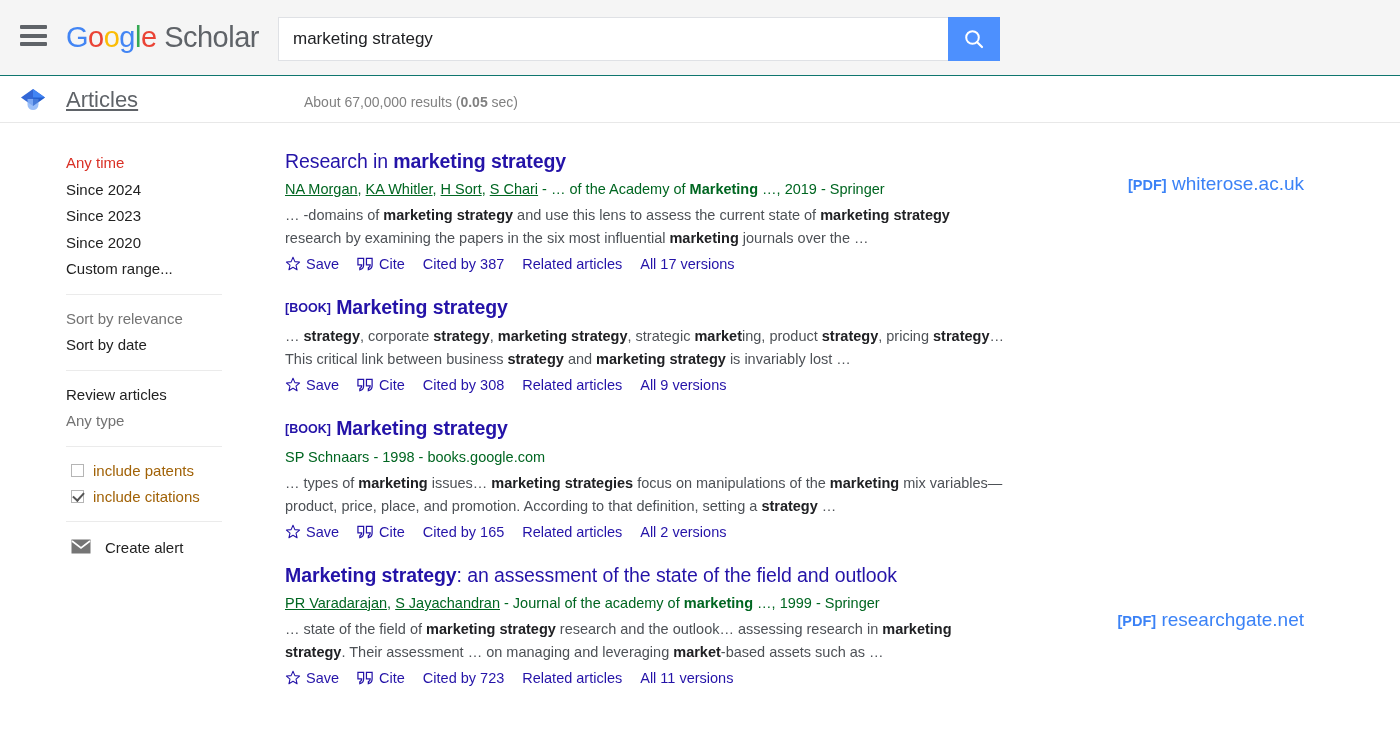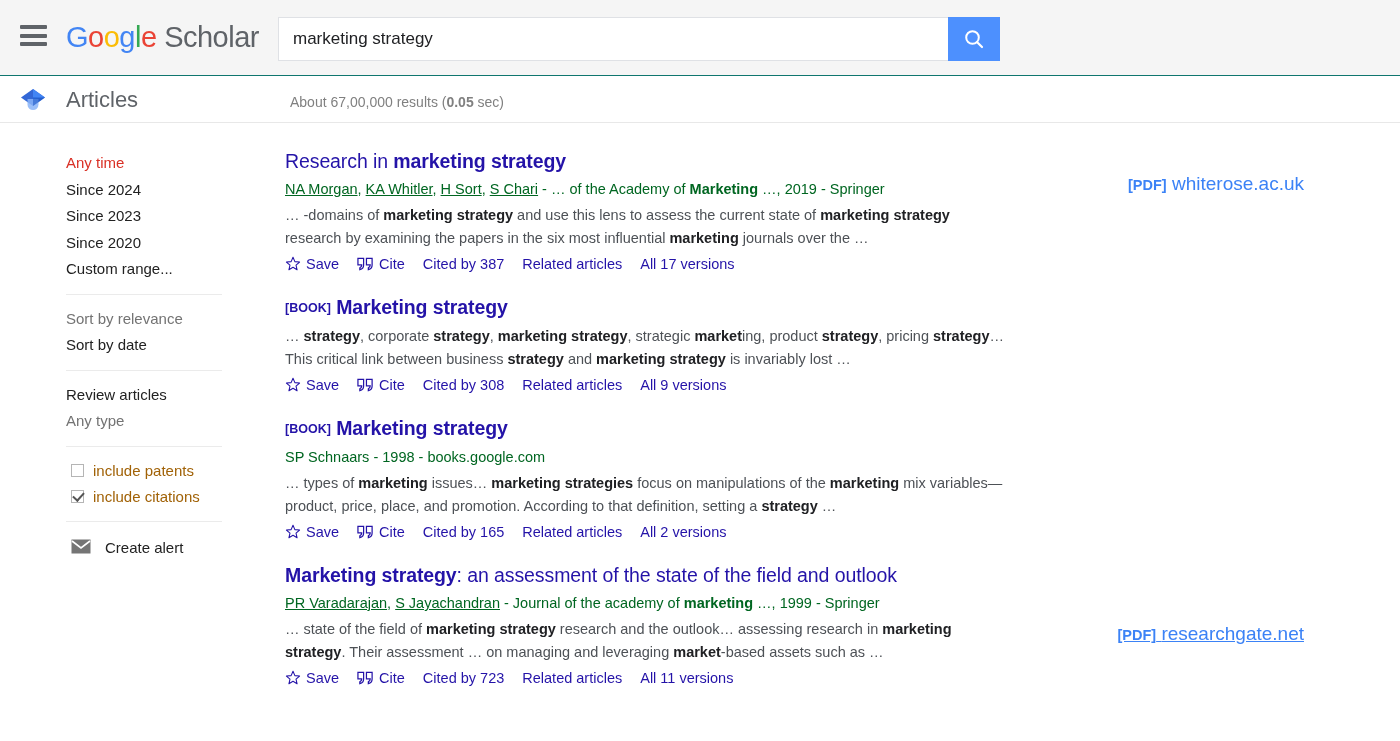--- a/index.html
+++ b/index.html
@@ -65,24 +65,24 @@
   
   .subhead {
     position: relative;
     height: 47px;
     background: #fff;
     border-bottom: 1px solid #e8e8e8;
   }
   .scholar-cap { position: absolute; left: 18px; top: 9px; }
   .articles-label {
     position: absolute; left: 66px; top: 10px;
-    font-size: 22px; color: #5f6368; line-height: 28px;
+    font-size: 22px; color: #5f6368; line-height: 28px; text-decoration: underline;
   }
   .results-count {
-    position: absolute; left: 290px; top: 16px;
+    position: absolute; left: 304px; top: 16px;
     font-size: 14px; color: #808080; line-height: 20px; text-align: center;
   }
   .results-count b { color: #808080; font-weight: bold; }
 
   
   .body { position: relative; }
 
   
   .sidebar {
     position: absolute; left: 0; top: 0;
@@ -333,16 +333,16 @@
             </span>Cite</span>
           <span class="act">Cited by 723</span>
           <span class="act">Related articles</span>
           <span class="act">All 11 versions</span>
         </div>
       </div>
     </div>
 
   <div class="pdf-col" id="pdf-col">
       <div class="pdf-link" style="top: 50px;"><span class="tag">[PDF]</span> <span>whiterose.ac.uk</span></div>
-      <div class="pdf-link" style="top: 500px; text-decoration: underline;"><span class="tag">[PDF]</span> <span>researchgate.net</span></div>
+      <div class="pdf-link" style="top: 486px;"><span class="tag">[PDF]</span> <span>researchgate.net</span></div>
     </div>
 
 </div>
 
 </body></html>

